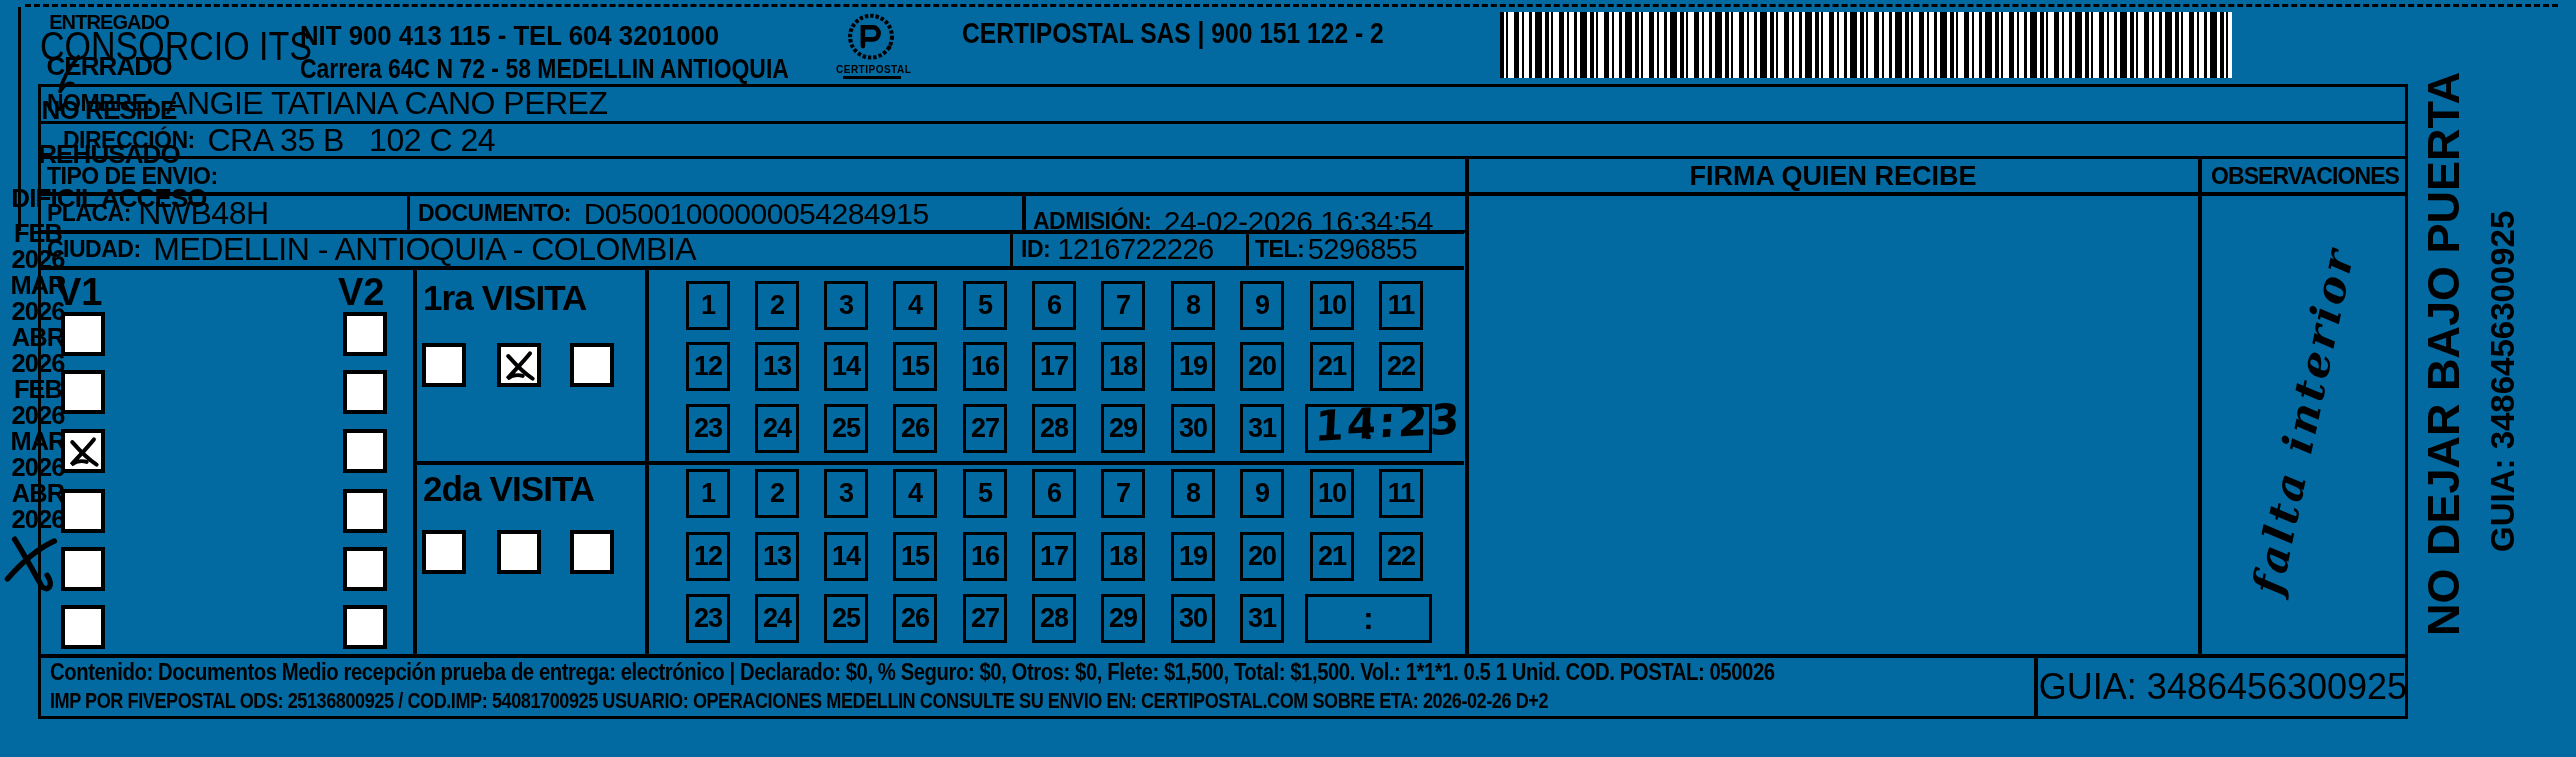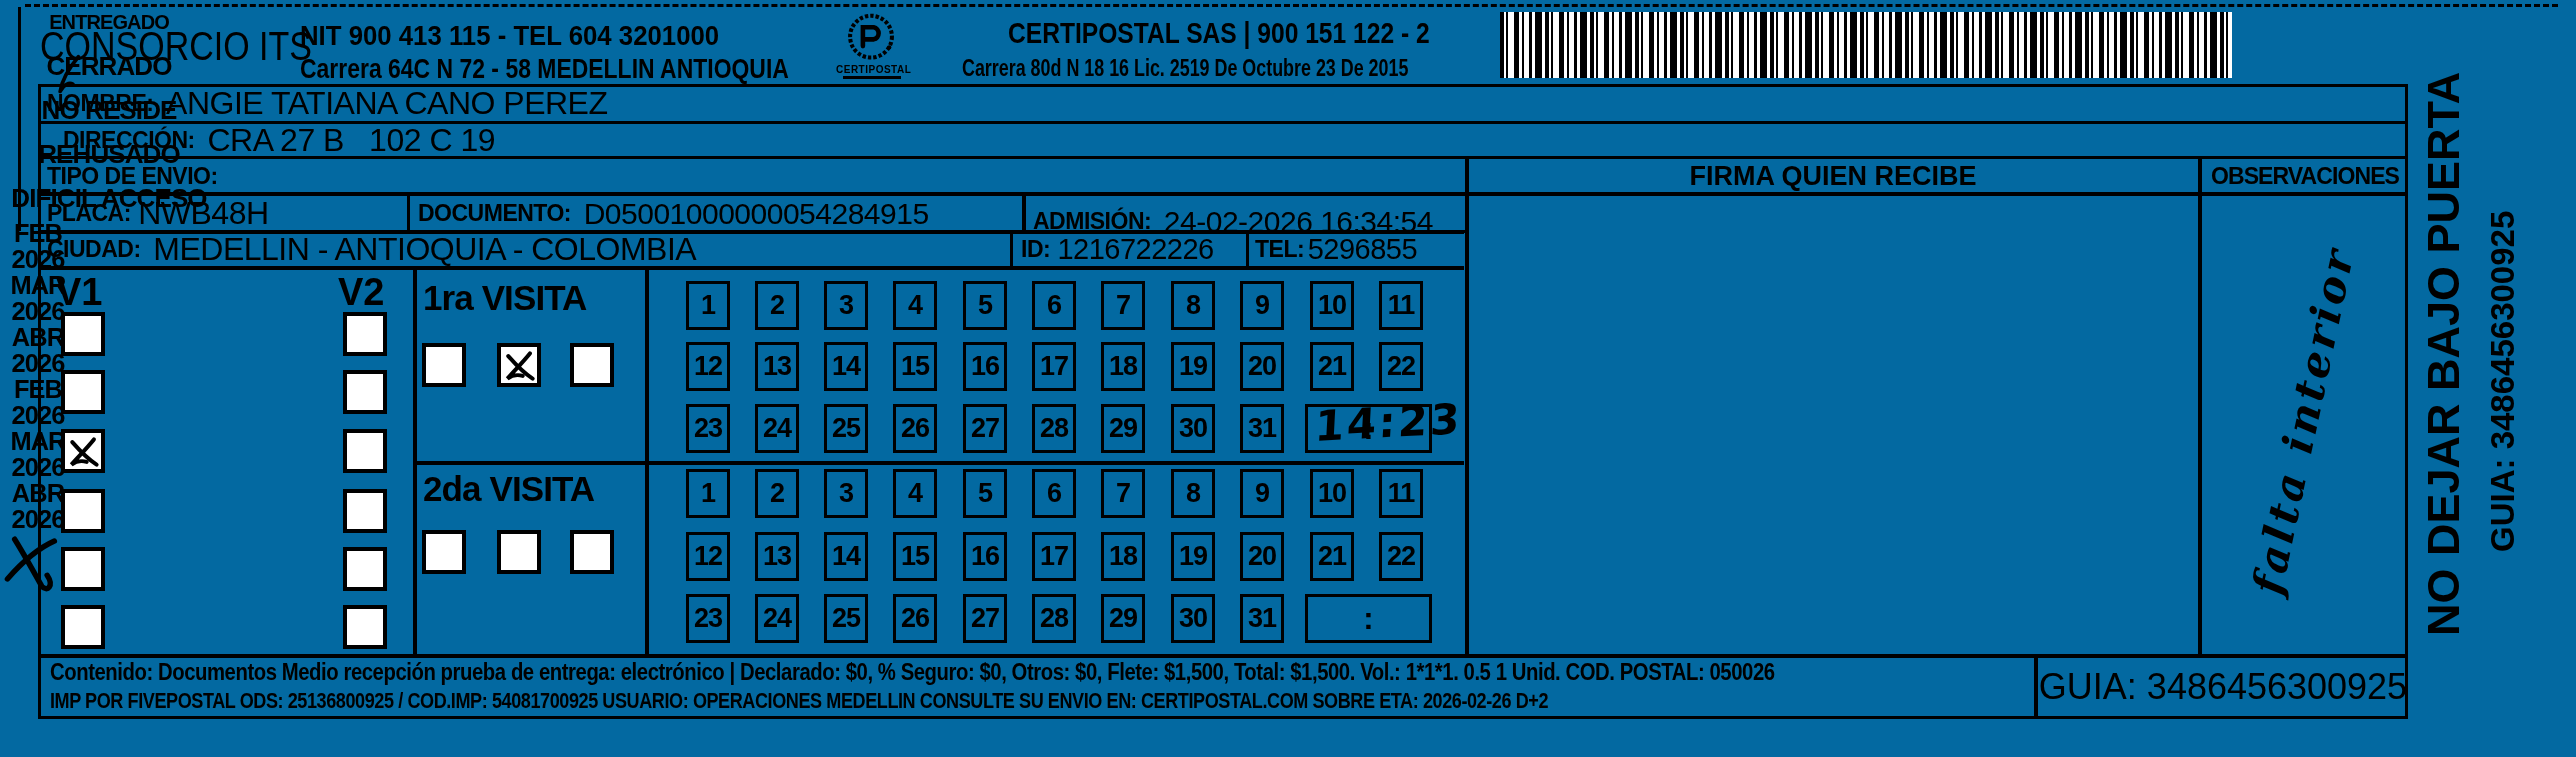--- a/index.html
+++ b/index.html
@@ -54,25 +54,22 @@
   <svg class="abs" style="left:844px;top:11px;" width="54" height="54" viewBox="0 0 40 40">
     <circle cx="20" cy="19" r="15.5" stroke="#000" stroke-width="3" fill="none" stroke-dasharray="2.5 1.5"></circle>
     <path d="M14 26 L14 12 L22 12 A4.6 4.6 0 0 1 22 21 L14 21" stroke="#000" stroke-width="3.4" fill="none" stroke-linecap="round"></path>
     <circle cx="33.5" cy="27" r="1.6" fill="#000"></circle>
   </svg>
   <div class="abs" style="left:836px;top:64px;width:73px;text-align:center;font-size:10px;font-weight:700;letter-spacing:0.5px;">
     <span>CERTIPOSTAL</span>
   </div>
   <div class="ln" style="left:843px;top:76px;width:58px;height:2.7px;"></div>
 
-  <div class="abs" style="left:962px;top:16.3px;font-size:30px;font-weight:700;margin-left:46px;">
+  <div class="abs" style="left:962px;top:16.3px;font-size:30px;font-weight:700;">
     <span class="cond" style="transform:scaleX(0.82);">CERTIPOSTAL SAS | 900 151 122 - 2</span>
-  </div>
-  <div class="abs" style="left:962px;top:54px;font-size:24.5px;font-weight:700;">
-    <span class="cond" style="transform:scaleX(0.73);">Carrera 80d N 18 16  Lic. 2519 De Octubre 23 De 2015</span>
   </div>
 
   <div class="barcode" style="left:1500px;top:11.8px;width:732px;height:66px;"></div>
 
   <div class="abs" style="left:38px;top:84px;width:2370px;height:635px;border:3.6px solid #000;box-sizing:border-box;"></div>
 
   <div class="ln" style="left:38px;top:121px;width:2370px;height:2.7px;"></div>
   <div class="ln" style="left:38px;top:156px;width:2370px;height:2.7px;"></div>
   <div class="ln" style="left:38px;top:192px;width:2370px;height:3.6px;"></div>
   <div class="ln" style="left:38px;top:231px;width:1426px;height:2.7px;"></div>
@@ -91,21 +88,21 @@
   <div class="heavy-cell" style="left:1022px;top:192px;width:446px;height:41px;"></div>
   <div class="ln" style="left:1010px;top:231px;width:2.7px;height:38px;"></div>
   <div class="ln" style="left:1246px;top:231px;width:2.7px;height:38px;"></div>
 
   <div class="row-line" style="left:47px;top:86px;height:35px;">
     <span class="lbl">NOMBRE:</span>
     <span class="val">ANGIE TATIANA CANO PEREZ</span>
   </div>
   <div class="row-line" style="left:47px;top:123px;height:35px;margin-left:16px;">
     <span class="lbl">DIRECCIÓN:</span>
-    <span class="val" style="white-space:pre;">CRA 27 B   102 C 19</span>
+    <span class="val" style="white-space:pre;">CRA 35 B   102 C 24</span>
   </div>
   <div class="row-line" style="left:47px;top:159px;height:35px;">
     <span class="lbl">TIPO DE ENVIO:</span>
   </div>
 
   <div class="cellhead" style="left:1468px;top:159px;width:730px;height:35px;font-size:27px;">
     <span>FIRMA QUIEN RECIBE</span>
   </div>
   <div class="cellhead" style="left:2202px;top:159px;width:206px;height:35px;font-size:23px;letter-spacing:-0.9px;">
     <span>OBSERVACIONES</span>

